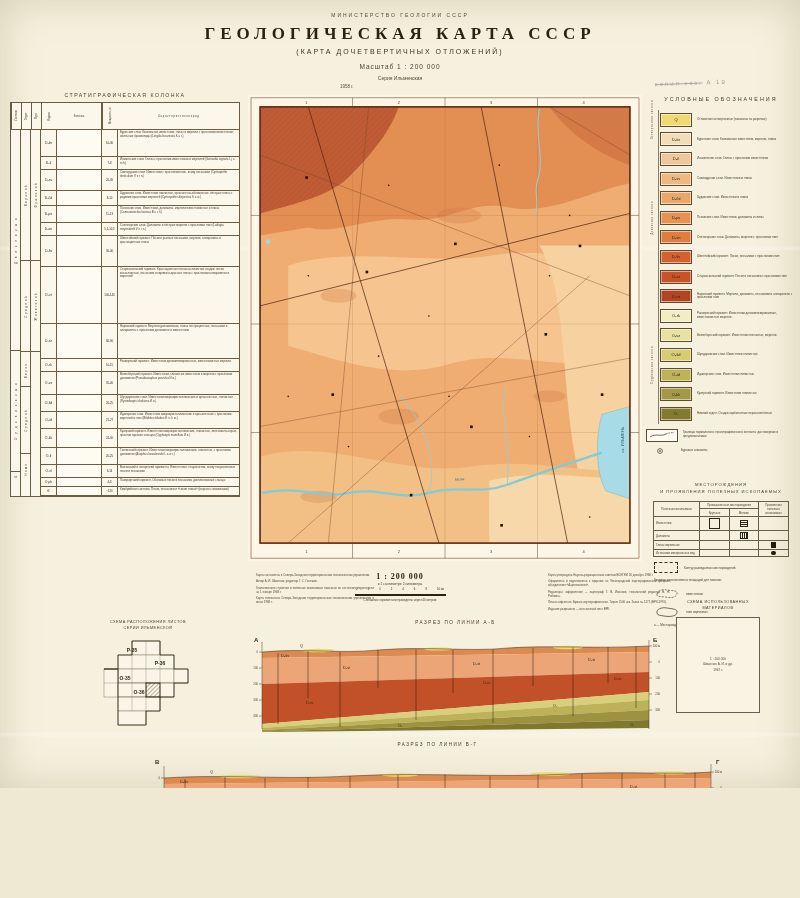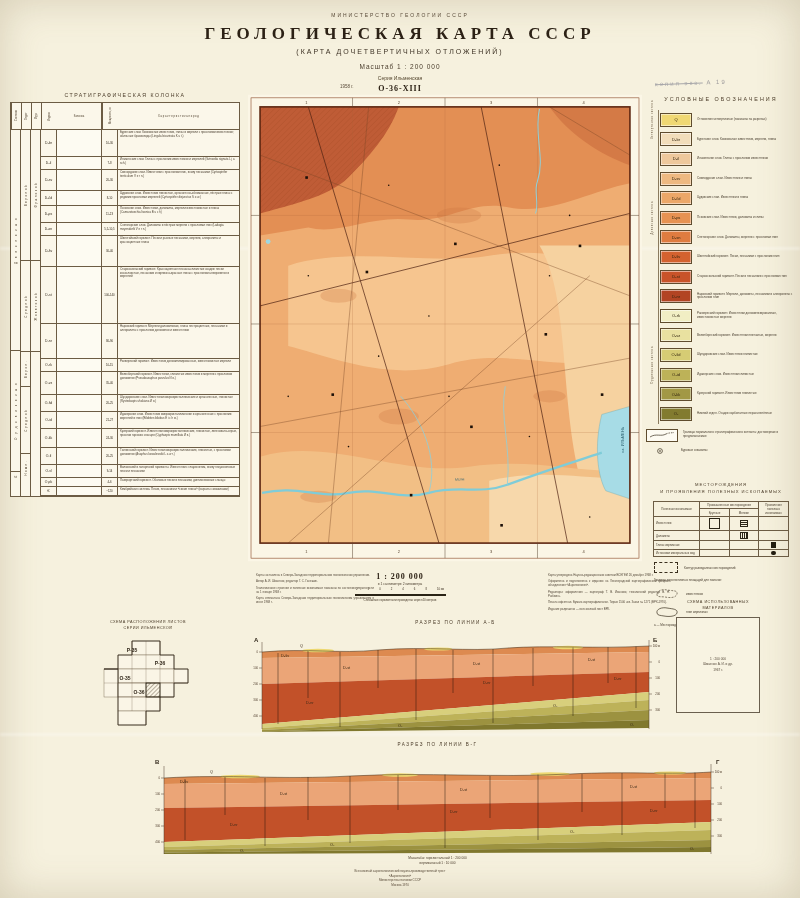--- a/index.html
+++ b/index.html
@@ -1,17 +1,17 @@
 <!DOCTYPE html>
 <html><head>
 <meta charset="utf-8">
 <style>
   html,body{margin:0;padding:0;}
   body{width:800px;height:898px;background:#efe9d4;font-family:"Liberation Sans",sans-serif;}
-  .page{position:relative;width:800px;height:898px;background:#f6f1de;overflow:hidden;
+  .page{position:relative;width:800px;height:788px;background:#f6f1de;overflow:hidden;
         box-shadow:inset 0 0 40px rgba(120,100,60,.25);color:#41382c;}
   .abs{position:absolute;}
   .ctr{text-align:center;}
   
   .h-ministry{top:12px;left:0;width:800px;font-size:5px;letter-spacing:2px;color:#5a4c3a;}
   .h-title{top:24px;left:0;width:800px;font-family:"Liberation Serif",serif;font-weight:bold;
            font-size:17px;letter-spacing:5px;color:#2c2115;}
   .h-sub{top:48px;left:0;width:800px;font-size:7px;letter-spacing:2px;color:#3c3123;}
   .h-scale{top:63px;left:0;width:800px;font-size:6.5px;letter-spacing:1px;color:#4a3d2c;}
   .h-series{top:75px;left:0;width:800px;font-size:5px;color:#55472f;}
@@ -106,21 +106,20 @@
 <div class="page">
 
   <div class="abs crease" style="top:247px"></div>
   <div class="abs crease" style="top:733px"></div>
 
   <div class="abs ctr h-ministry">МИНИСТЕРСТВО  ГЕОЛОГИИ  СССР</div>
   <div class="abs ctr h-title">ГЕОЛОГИЧЕСКАЯ  КАРТА  СССР</div>
   <div class="abs ctr h-sub">(КАРТА  ДОЧЕТВЕРТИЧНЫХ  ОТЛОЖЕНИЙ)</div>
   <div class="abs ctr h-scale">Масштаб 1 : 200 000</div>
   <div class="abs ctr h-series">Серия Ильменская</div>
-  <div class="abs ctr h-sheet">О-36-XIII</div>
   <div class="abs h-year">1958 г.</div>
   <div class="abs h-stamp"><span class="strike">копия экз.</span> <span>А 19</span></div>
 
   <div class="abs strat">
     <div class="strat-title">СТРАТИГРАФИЧЕСКАЯ  КОЛОНКА</div>
     <div class="strat-table">
       <div class="strat-head">
         <div class="sh rot w9">Система</div>
         <div class="sh rot w9">Отдел</div>
         <div class="sh rot w9">Ярус</div>

